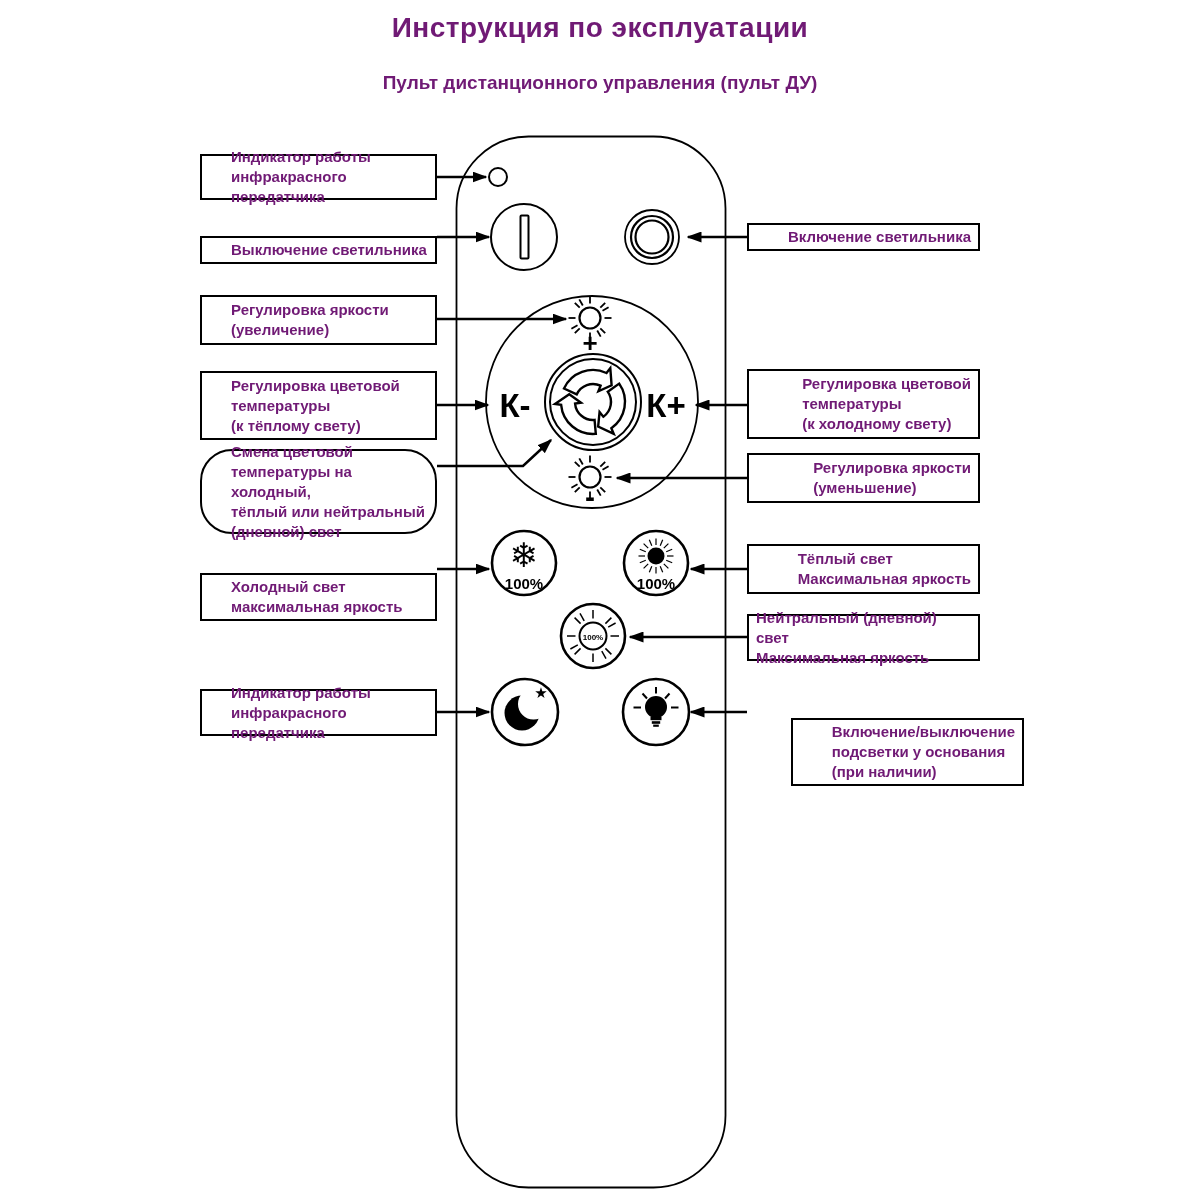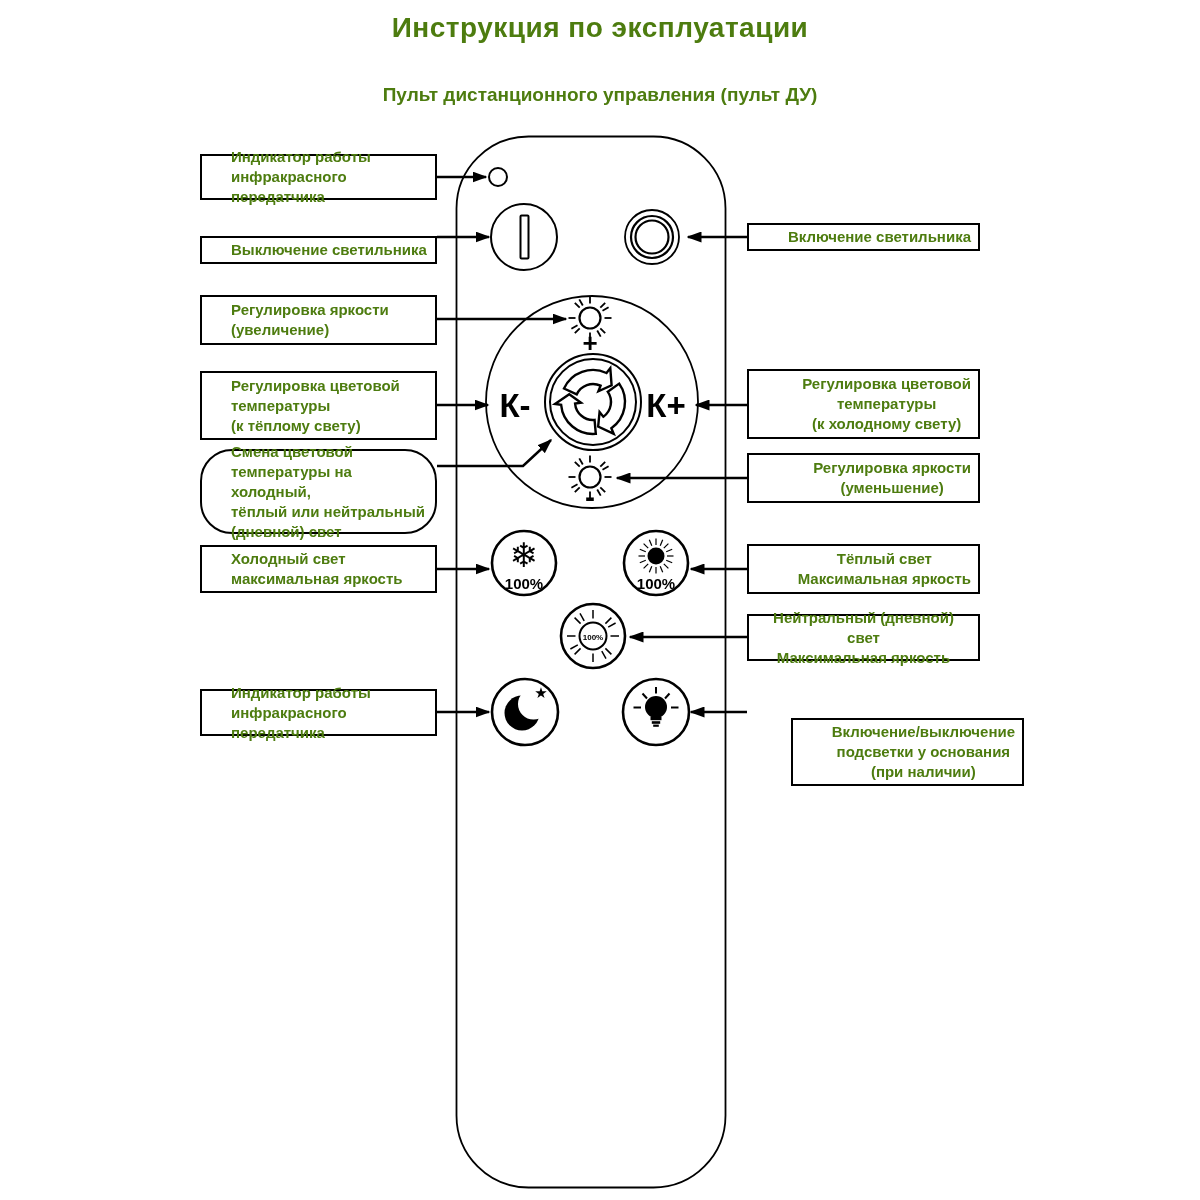--- a/index.html
+++ b/index.html
@@ -1,26 +1,26 @@
 <!DOCTYPE html>
 <html><head>
 <meta charset="utf-8">
 <style>
   html,body{margin:0;padding:0;background:#fff;}
   .stage{position:relative;width:1200px;height:1200px;background:#fff;overflow:hidden;
-         font-family:"Liberation Sans","DejaVu Sans",sans-serif;color:#4d7c0f;}
+         font-family:"Liberation Sans","DejaVu Sans",sans-serif;color:#701a75;}
   .title{position:absolute;top:12px;left:0;width:1200px;text-align:center;
          font-size:28px;font-weight:bold;letter-spacing:.5px;}
   .subtitle{position:absolute;top:72px;left:0;width:1200px;text-align:center;
-         font-size:19px;font-weight:bold;margin-top:12px;}
+         font-size:19px;font-weight:bold;}
   .callout{position:absolute;box-sizing:border-box;border:2.5px solid #000;background:#fff;
          font-size:15px;font-weight:bold;line-height:20px;white-space:pre-line;
          display:flex;align-items:center;padding:2px 7px;}
   .callout.left{left:200px;width:237px;text-align:left;justify-content:flex-start;padding-left:29px;}
-  .callout.right{left:747px;width:233px;text-align:center;justify-content:flex-end;}
+  .callout.right{left:747px;width:233px;text-align:left;justify-content:flex-end;}
   svg{position:absolute;top:0;left:0;}
   svg text{font-family:"Liberation Sans","DejaVu Sans",sans-serif;font-weight:bold;fill:#000;}
 </style>
 </head>
 <body>
 
 <div class="stage">
 
   <div class="title">Инструкция по эксплуатации</div>
   <div class="subtitle">Пульт дистанционного управления (пульт ДУ)</div>
@@ -202,21 +202,21 @@
   <div class="callout left" style="top:236px;height:28px;"><span>Выключение светильника</span></div>
   <div class="callout left" style="top:295px;height:50px;"><span>Регулировка яркости
 (увеличение)</span></div>
   <div class="callout left" style="top:371px;height:69px;"><span>Регулировка цветовой
 температуры
 (к тёплому свету)</span></div>
   <div class="callout left" style="top:449px;height:85px;border-radius:32px;"><span>Смена цветовой
 температуры на холодный,
 тёплый или нейтральный
 (дневной) свет</span></div>
-  <div class="callout left" style="top:545px;height:48px;"><span>Холодный свет
+  <div class="callout left" style="top:573px;height:48px;"><span>Холодный свет
 максимальная яркость</span></div>
   <div class="callout left" style="top:689px;height:47px;"><span>Индикатор работы
 инфракрасного передатчика</span></div>
 
   <div class="callout right" style="top:223px;height:28px;"><span>Включение светильника</span></div>
   <div class="callout right" style="top:369px;height:70px;"><span>Регулировка цветовой
 температуры
 (к холодному свету)</span></div>
   <div class="callout right" style="top:453px;height:50px;"><span>Регулировка яркости
 (уменьшение)</span></div>

